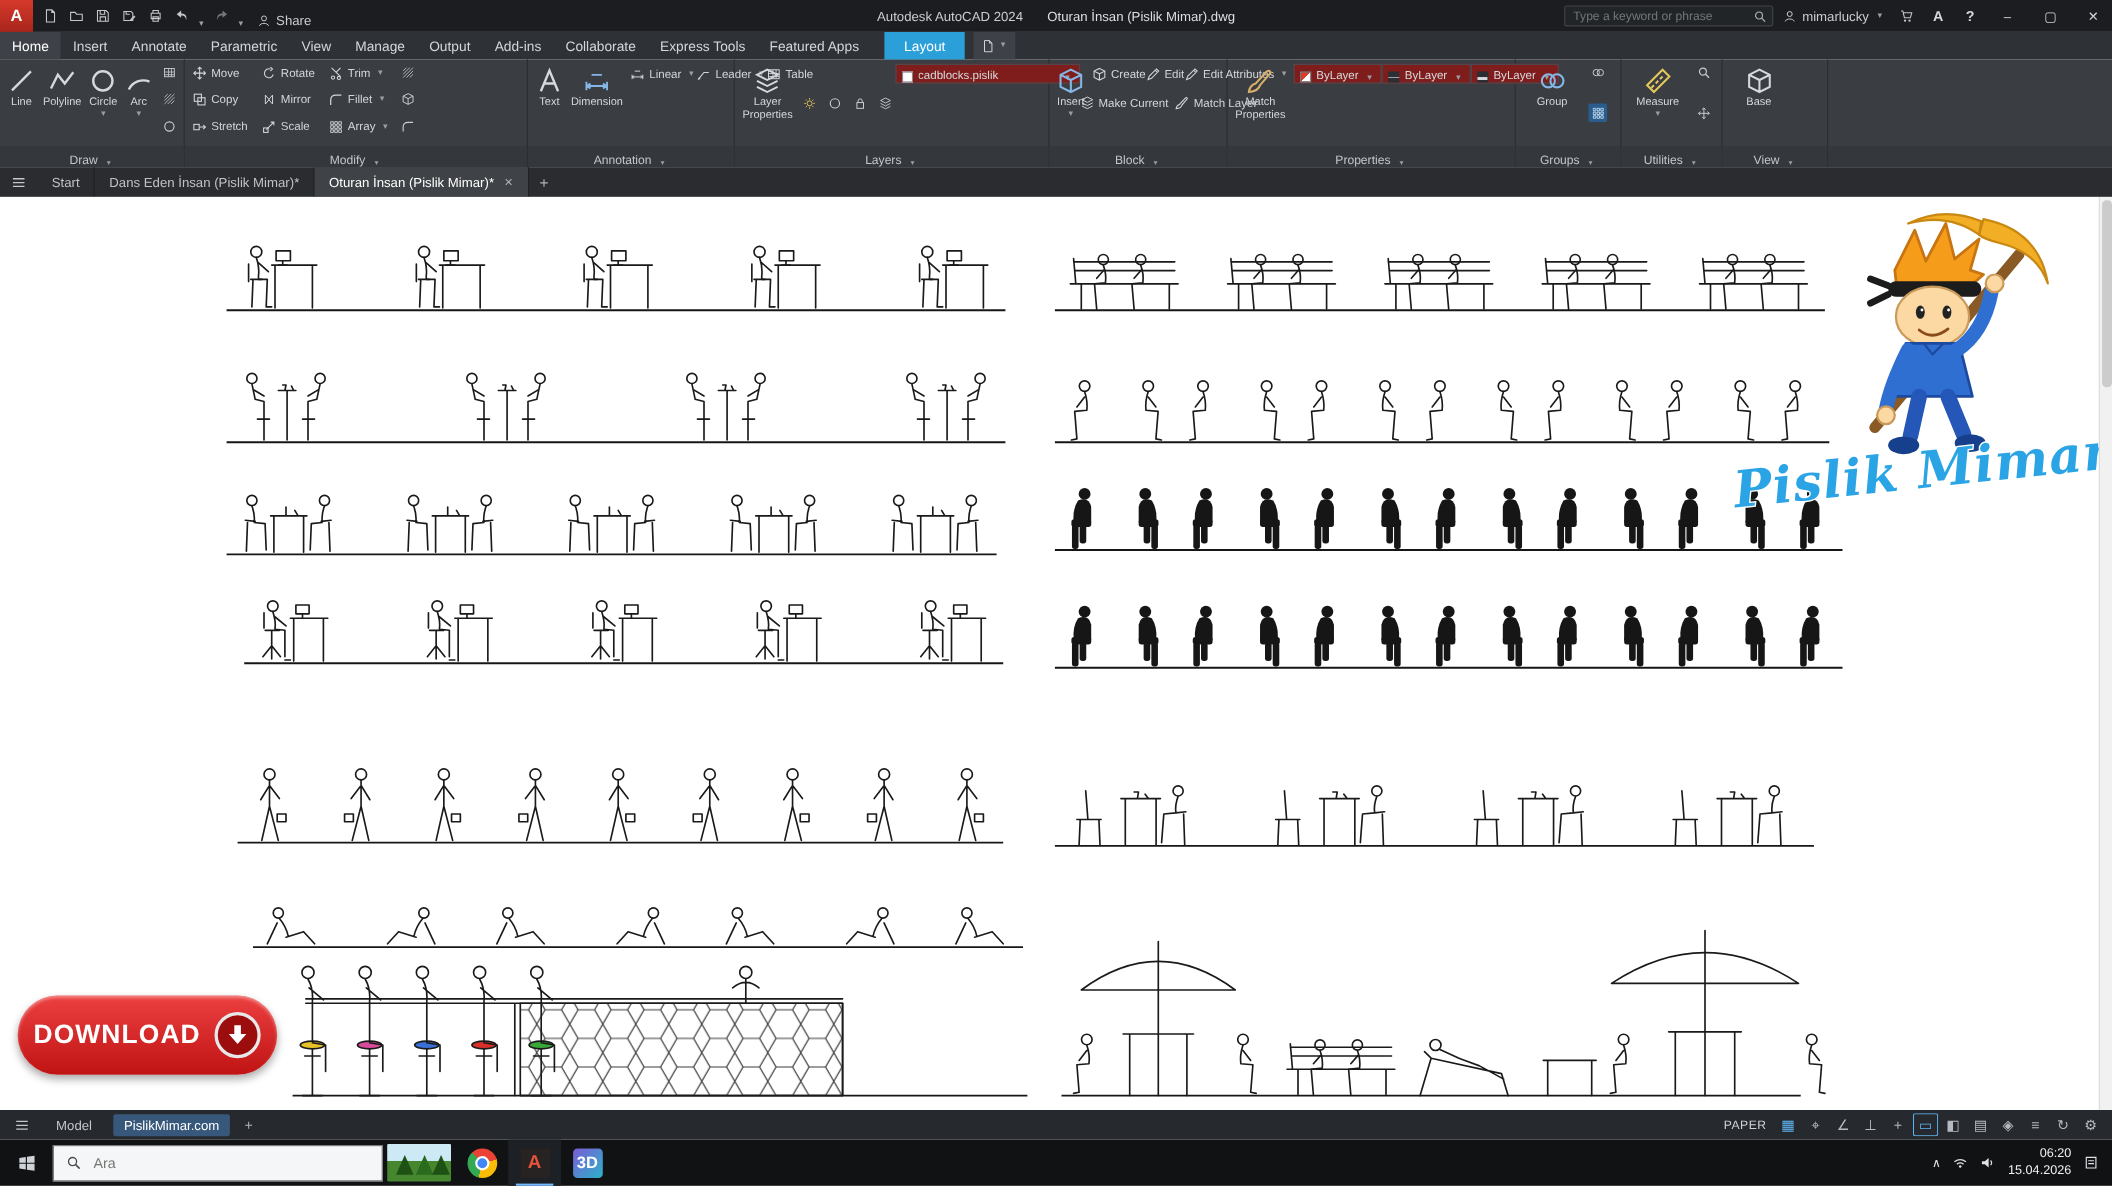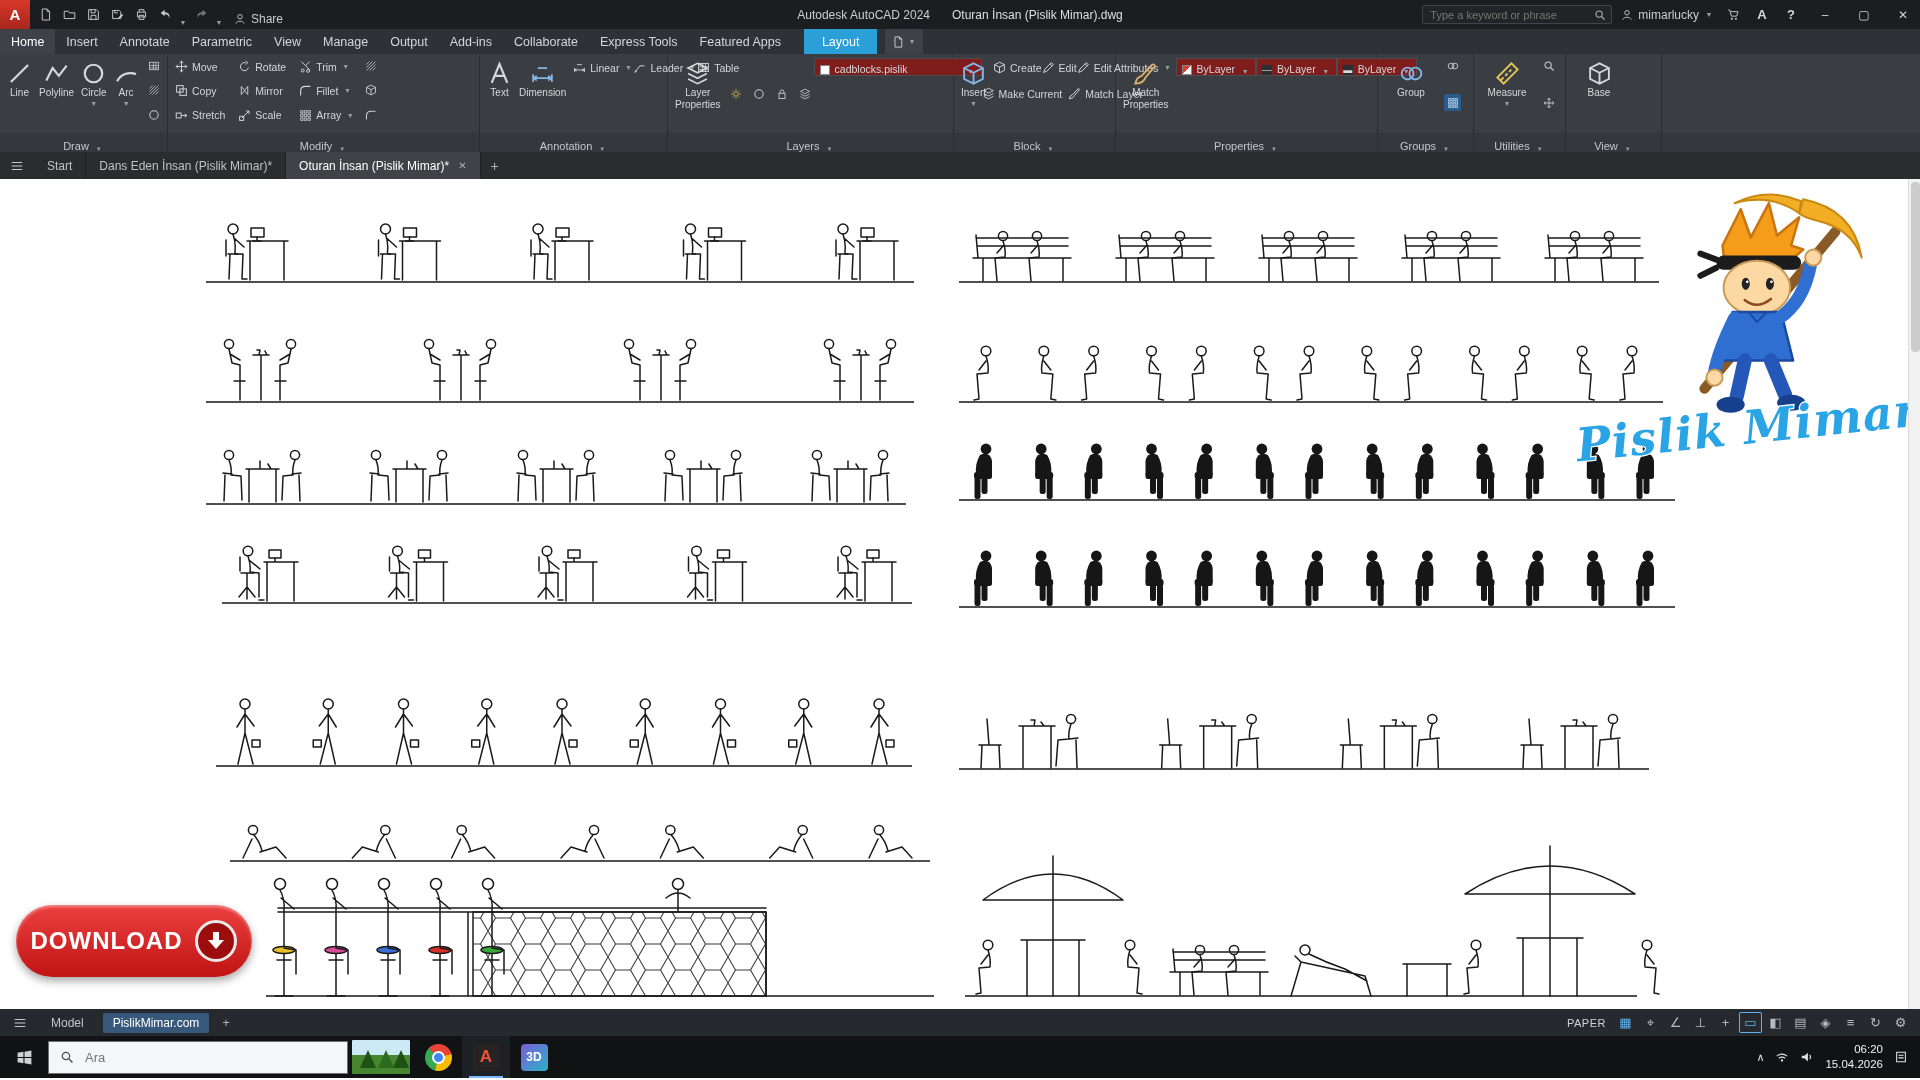--- a/index.html
+++ b/index.html
@@ -105,21 +105,21 @@
   .tsearch svg{width:14px;height:14px;color:#4a4d51;flex:none;}
   .tsearch input{border:0;background:none;outline:none;font-size:13px;color:#3c3f43;flex:1;min-width:0;font-family:"Liberation Sans",sans-serif;}
   .titem{width:48px;height:100%;display:grid;place-items:center;position:relative;}
   .titem.active{background:#1d2125;}
   .titem.active::after{content:"";position:absolute;bottom:0;left:7px;right:7px;height:2px;background:#76b9ff;}
   .thumbimg{width:58px;height:34px;background:linear-gradient(#cde9f6 0 45%,#46862f 45% 100%);position:relative;overflow:hidden;border-radius:1px;}
   .tree{position:absolute;bottom:6px;width:0;height:0;border-left:8px solid transparent;border-right:8px solid transparent;border-bottom:18px solid #1e5214;}
   .chromeic{width:27px;height:27px;border-radius:50%;background:conic-gradient(from -45deg,#ea4335 0 120deg,#fbbc05 0 240deg,#34a853 0 360deg);position:relative;}
   .chromeic::after{content:"";position:absolute;inset:7px;background:#4285f4;border:2.5px solid #fff;border-radius:50%;}
   .acadic{width:27px;height:27px;background:#262322;color:#e8543a;display:grid;place-items:center;font-weight:bold;font-size:17px;border-radius:2px;}
-  .appic3d{width:27px;height:27px;border-radius:4px;background:linear-gradient(135deg,#7b5cd6,#2bb3c9);display:grid;place-items:center;color:#fff;font-size:12px;font-weight:bold;text-align:center;}
+  .appic3d{width:27px;height:27px;border-radius:4px;background:linear-gradient(135deg,#7b5cd6,#2bb3c9);display:grid;place-items:center;color:#fff;font-size:15px;font-weight:bold;text-align:center;}
   .tray{margin-left:auto;display:flex;align-items:center;gap:11px;padding-right:12px;}
   .tray svg{width:14px;height:14px;color:#dfe2e6;}
   .chev{font-size:11px;color:#dfe2e6;}
   .clock{text-align:right;font-size:11.5px;line-height:1.3;color:#eef0f3;}
 </style>
 </head>
 <body>
 
 <svg width="0" height="0" style="position:absolute">
     <defs>

